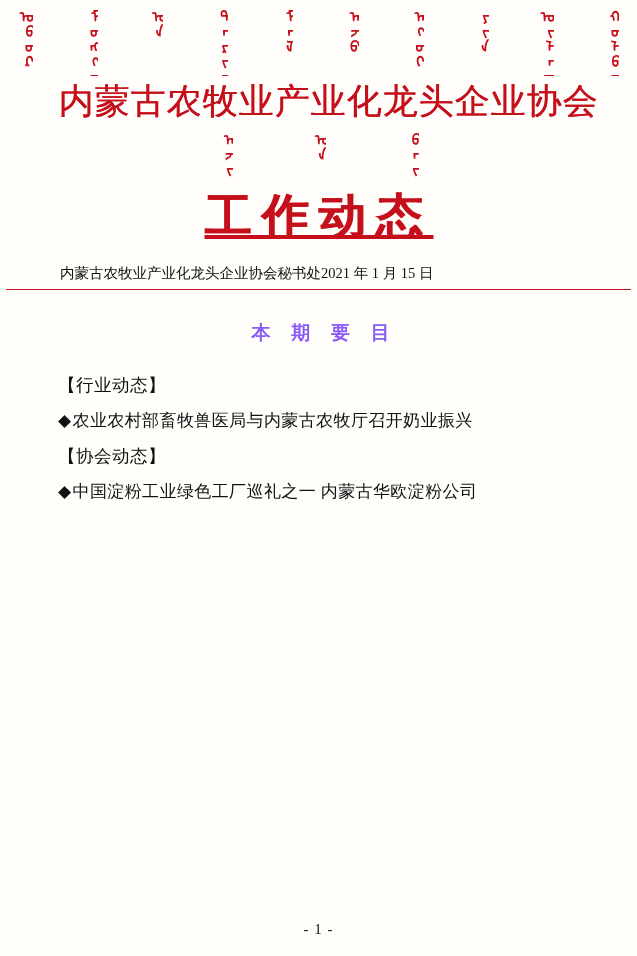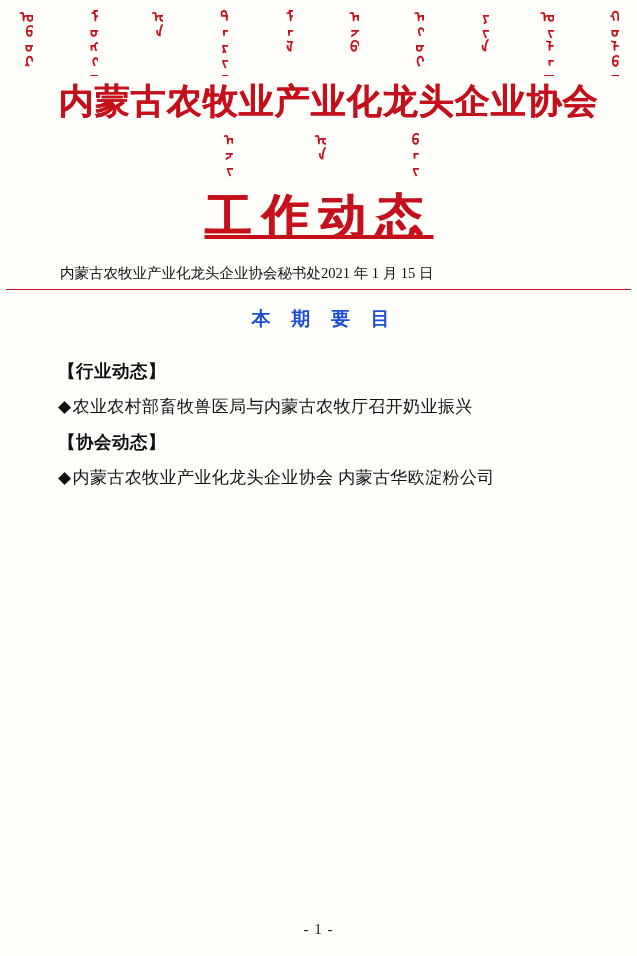--- a/index.html
+++ b/index.html
@@ -50,21 +50,21 @@
     align-items: flex-start;
   }
   .mongol-band2 .mongol-col {
     height: 46px;
     font-size: 15px;
   }
   
   .masthead {
     text-align: center;
     color: #c5101b;
-    font-weight: 700;
+    font-weight: 400;
     font-size: 35px;
     letter-spacing: 1px;
     margin-top: -2px;
     font-family: "Liberation Serif", "DejaVu Serif", serif;
     text-shadow: 0.5px 0 0 #c5101b;
     padding-left: 20px;
   }
   .bigtitle {
     text-align: center;
     color: #c5101b;
@@ -95,32 +95,32 @@
     height: 0;
     border-top: 1.6px solid #c5101b;
     margin: 6px 6px 0 6px;
   }
   
   .toc-title {
     text-align: center;
     font-size: 19px;
     font-weight: 700;
     letter-spacing: 8px;
-    margin-top: 16px;
-    color: #1d4ed8;
+    margin-top: 30px;
+    color: #8b5cf6;
     padding-left: 12px;
   }
   .content {
     margin: 22px 48px 0 58px;
     font-size: 17px;
     line-height: 2.05;
     color: #111;
   }
   .sec-head {
-    font-weight: 700;
+    font-weight: 400;
     font-size: 17.5px;
     letter-spacing: 0.5px;
   }
   .item {
     text-indent: 0;
     letter-spacing: 0.4px;
   }
   .item .bullet { margin-right: 1px; }
   .item-cont {
     letter-spacing: 0.4px;
@@ -179,20 +179,20 @@
     <div class="sec-head">【行业动态】</div>
 
 
     <div class="item">
       <span class="bullet">◆</span><span>农业农村部畜牧兽医局与内蒙古农牧厅召开奶业振兴</span>
     </div>
 
     <div class="sec-head">【协会动态】</div>
 
     <div class="item">
-      <span class="bullet">◆</span><span>内蒙古农牧业产业化龙头企业协会  内蒙古华欧淀粉公司</span>
+      <span class="bullet">◆</span><span>中国淀粉工业绿色工厂巡礼之一  内蒙古华欧淀粉公司</span>
     </div>
 
   </div>
 
   <div class="footer">- 1 -</div>
 
 </div>
 
 </body></html>

